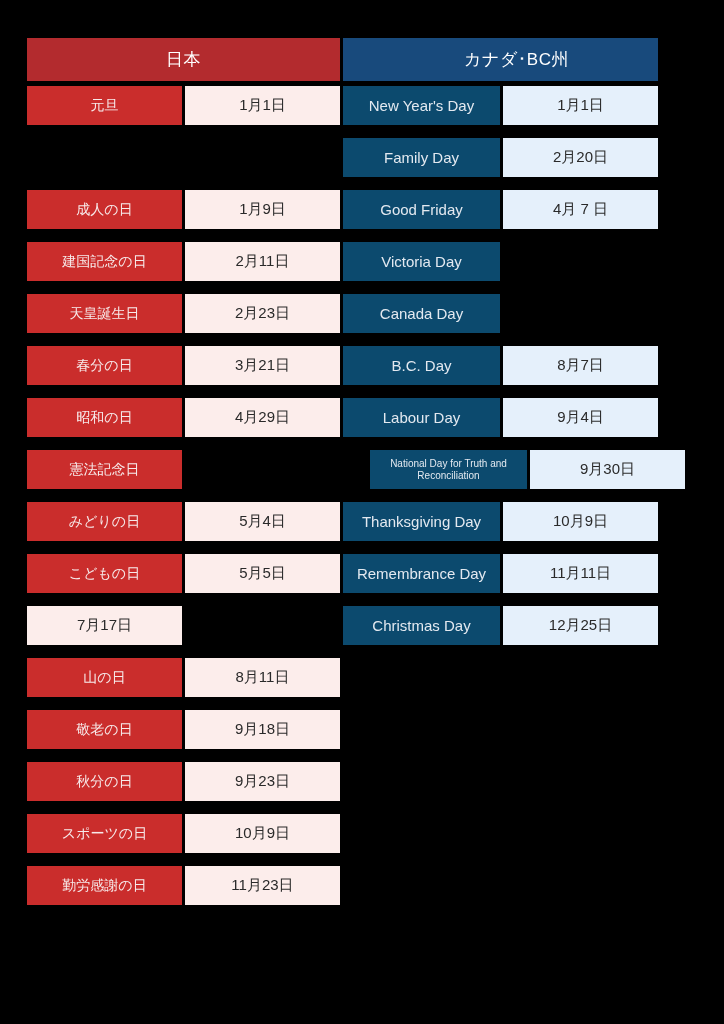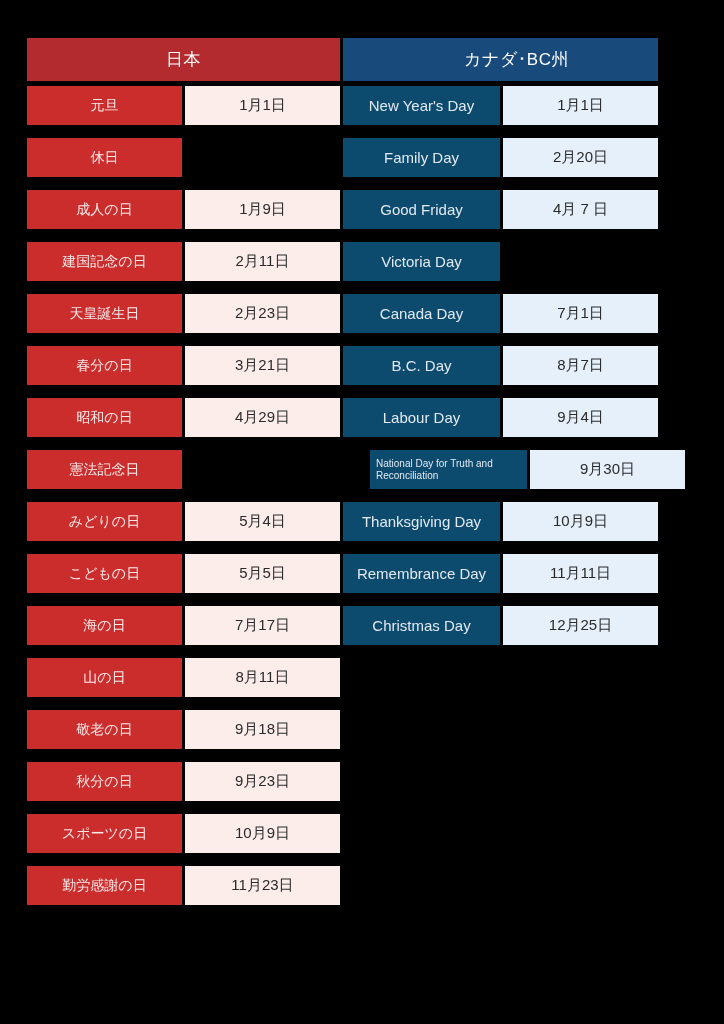--- a/index.html
+++ b/index.html
@@ -63,21 +63,21 @@
     flex-direction: row;
     gap: 3px;
     height: 49px;
   }
 
   .cell {
     box-sizing: border-box;
     display: flex;
     align-items: center;
     justify-content: center;
-    text-align: left;
+    text-align: center;
     padding: 17px 6px;
     height: 39px;
   }
 
   
   .jp-name {
     width: 155px;
     background: #CA2D2C;
     color: #F7EAEA;
     font-size: 14px;
@@ -115,21 +115,20 @@
   <div class="table-wrap">
 
     <div class="country-block jp-block">
       <div class="block-header">日本</div>
       <div class="rows">
           <div class="row">
             <div class="cell jp-name">元旦</div>
             <div class="cell jp-date">1月1日</div>
           </div>
           <div class="row">
-            <div class="cell jp-name">休日</div>
           </div>
           <div class="row">
             <div class="cell jp-name">成人の日</div>
             <div class="cell jp-date">1月9日</div>
           </div>
           <div class="row">
             <div class="cell jp-name">建国記念の日</div>
             <div class="cell jp-date">2月11日</div>
           </div>
           <div class="row">
@@ -149,21 +148,20 @@
           </div>
           <div class="row">
             <div class="cell jp-name">みどりの日</div>
             <div class="cell jp-date">5月4日</div>
           </div>
           <div class="row">
             <div class="cell jp-name">こどもの日</div>
             <div class="cell jp-date">5月5日</div>
           </div>
           <div class="row">
-            <div class="cell jp-name">海の日</div>
             <div class="cell jp-date">7月17日</div>
           </div>
           <div class="row">
             <div class="cell jp-name">山の日</div>
             <div class="cell jp-date">8月11日</div>
           </div>
           <div class="row">
             <div class="cell jp-name">敬老の日</div>
             <div class="cell jp-date">9月18日</div>
           </div>
@@ -195,21 +193,20 @@
           </div>
           <div class="row">
             <div class="cell ca-name">Good Friday</div>
             <div class="cell ca-date">4月 7 日</div>
           </div>
           <div class="row">
             <div class="cell ca-name">Victoria Day</div>
           </div>
           <div class="row">
             <div class="cell ca-name">Canada Day</div>
-            <div class="cell ca-date">7月1日</div>
           </div>
           <div class="row">
             <div class="cell ca-name">B.C. Day</div>
             <div class="cell ca-date">8月7日</div>
           </div>
           <div class="row">
             <div class="cell ca-name">Labour Day</div>
             <div class="cell ca-date">9月4日</div>
           </div>
           <div class="row">

